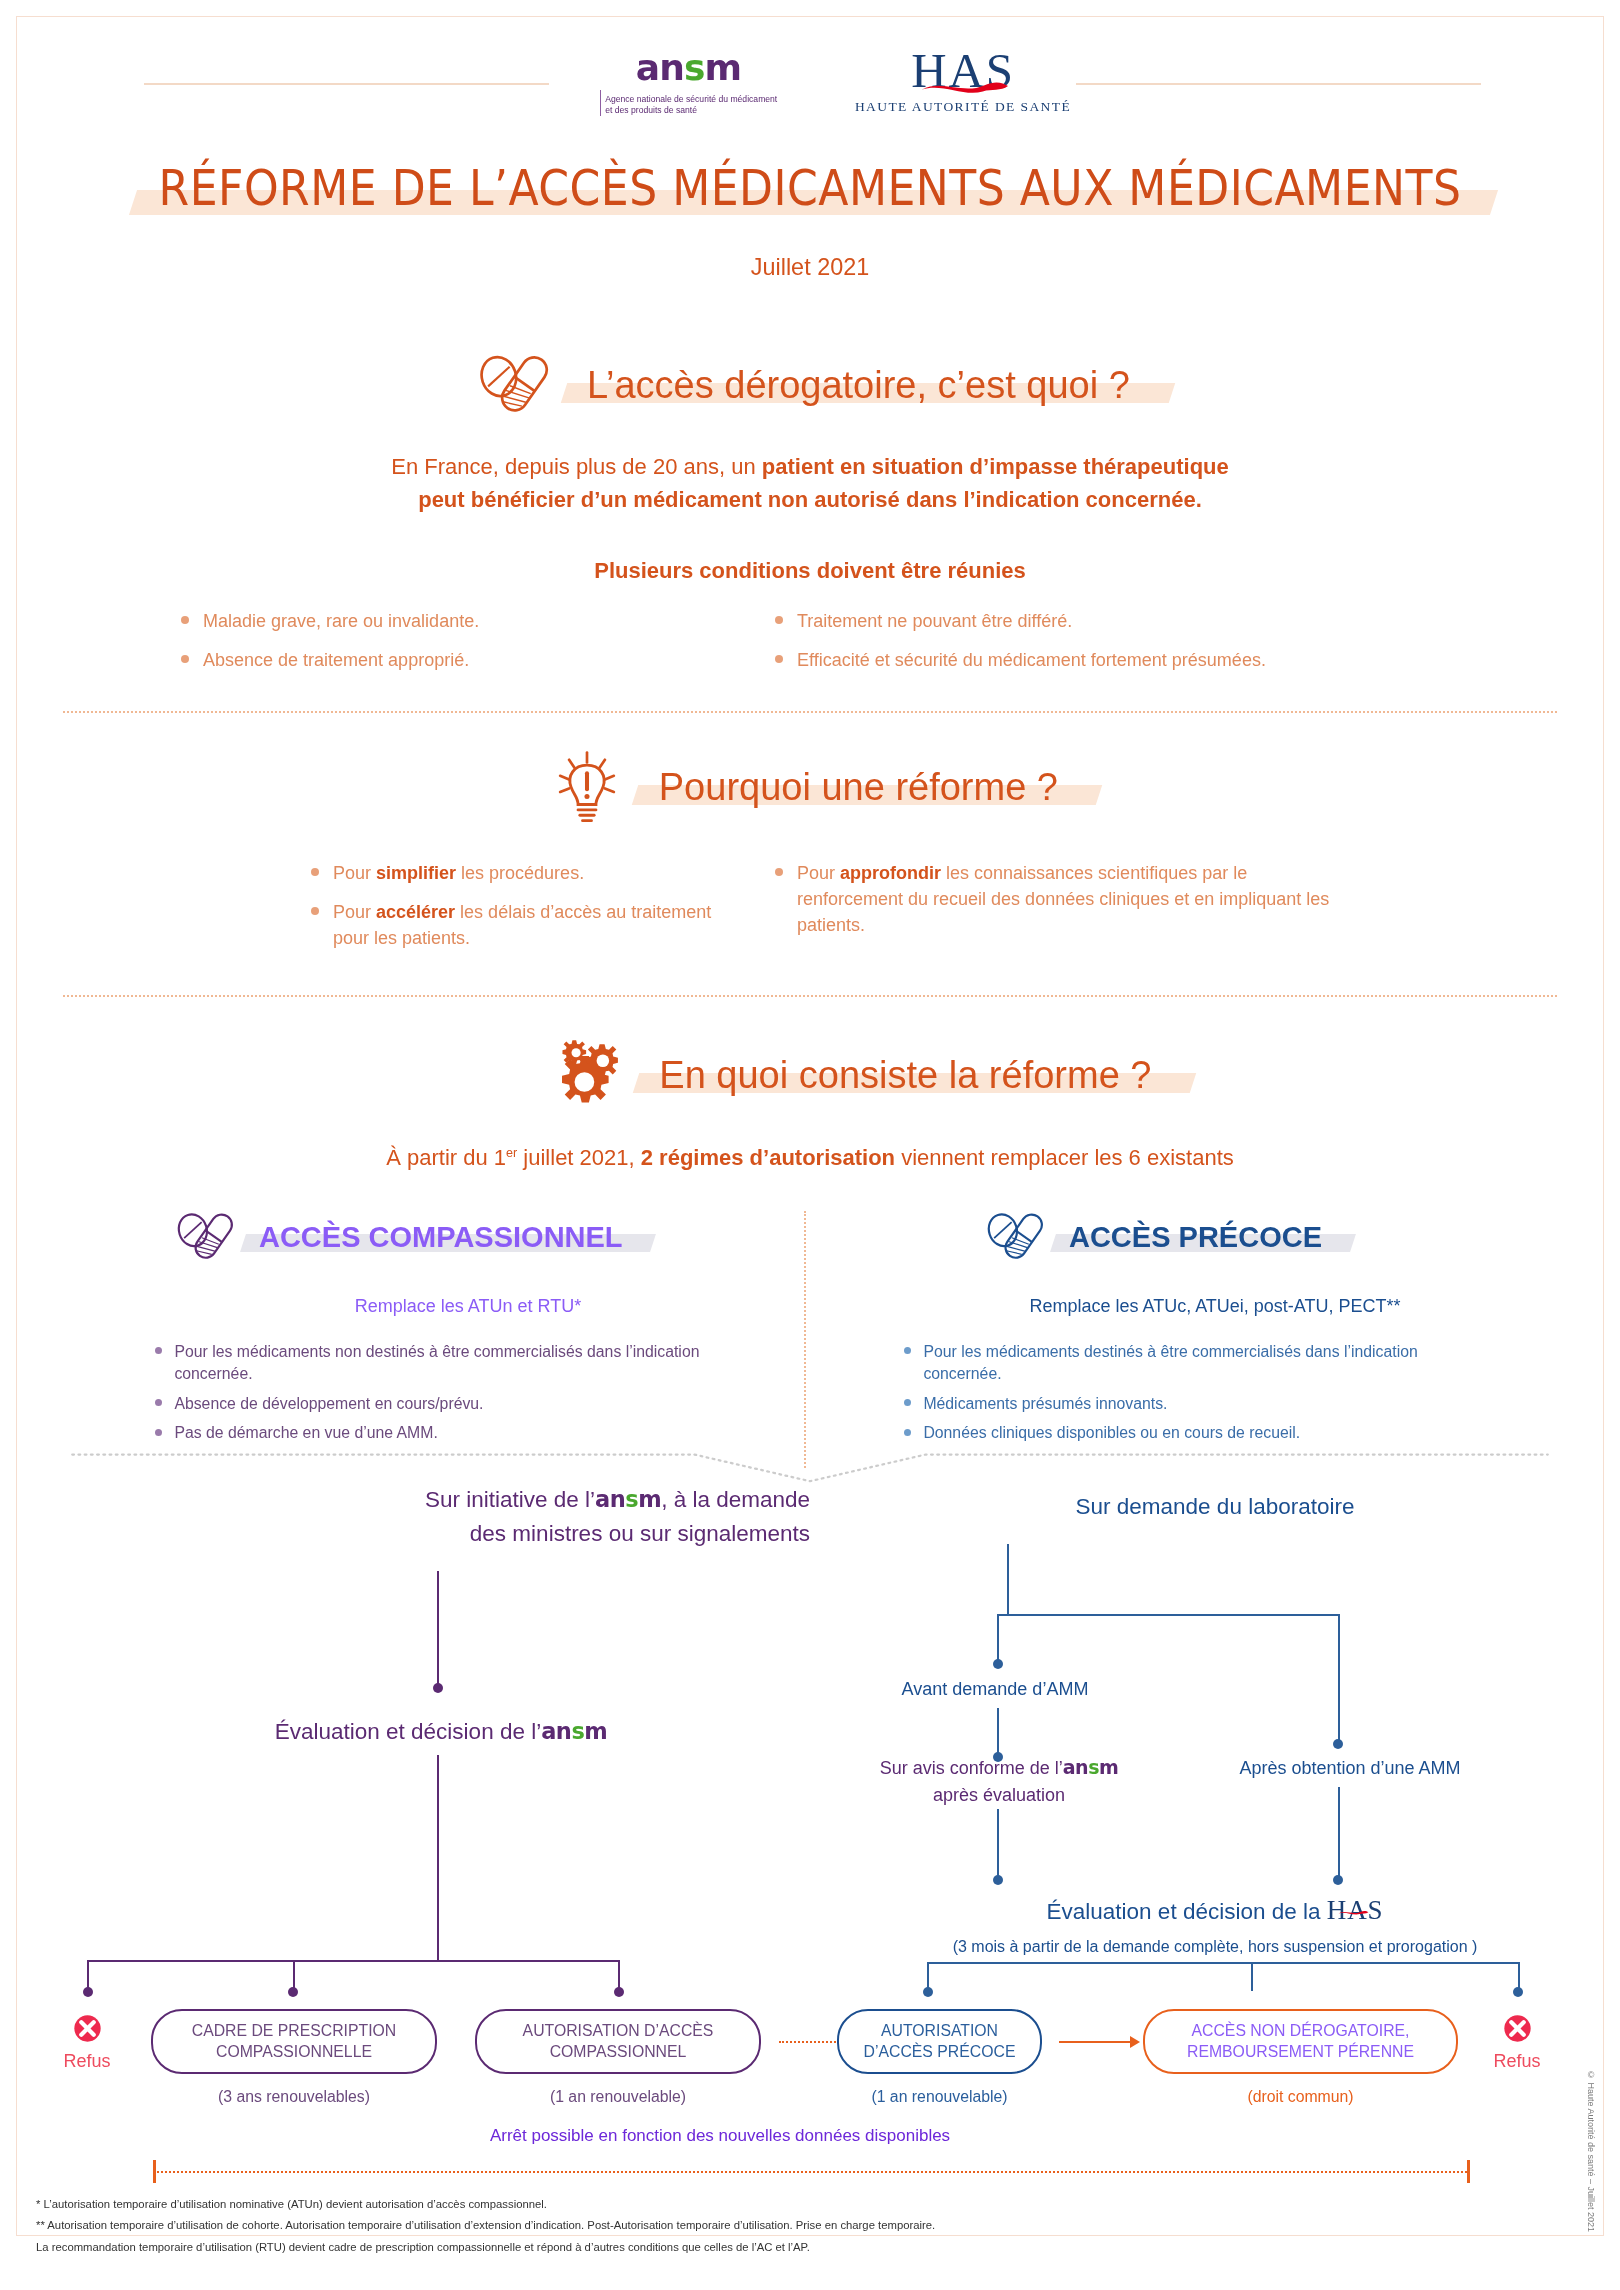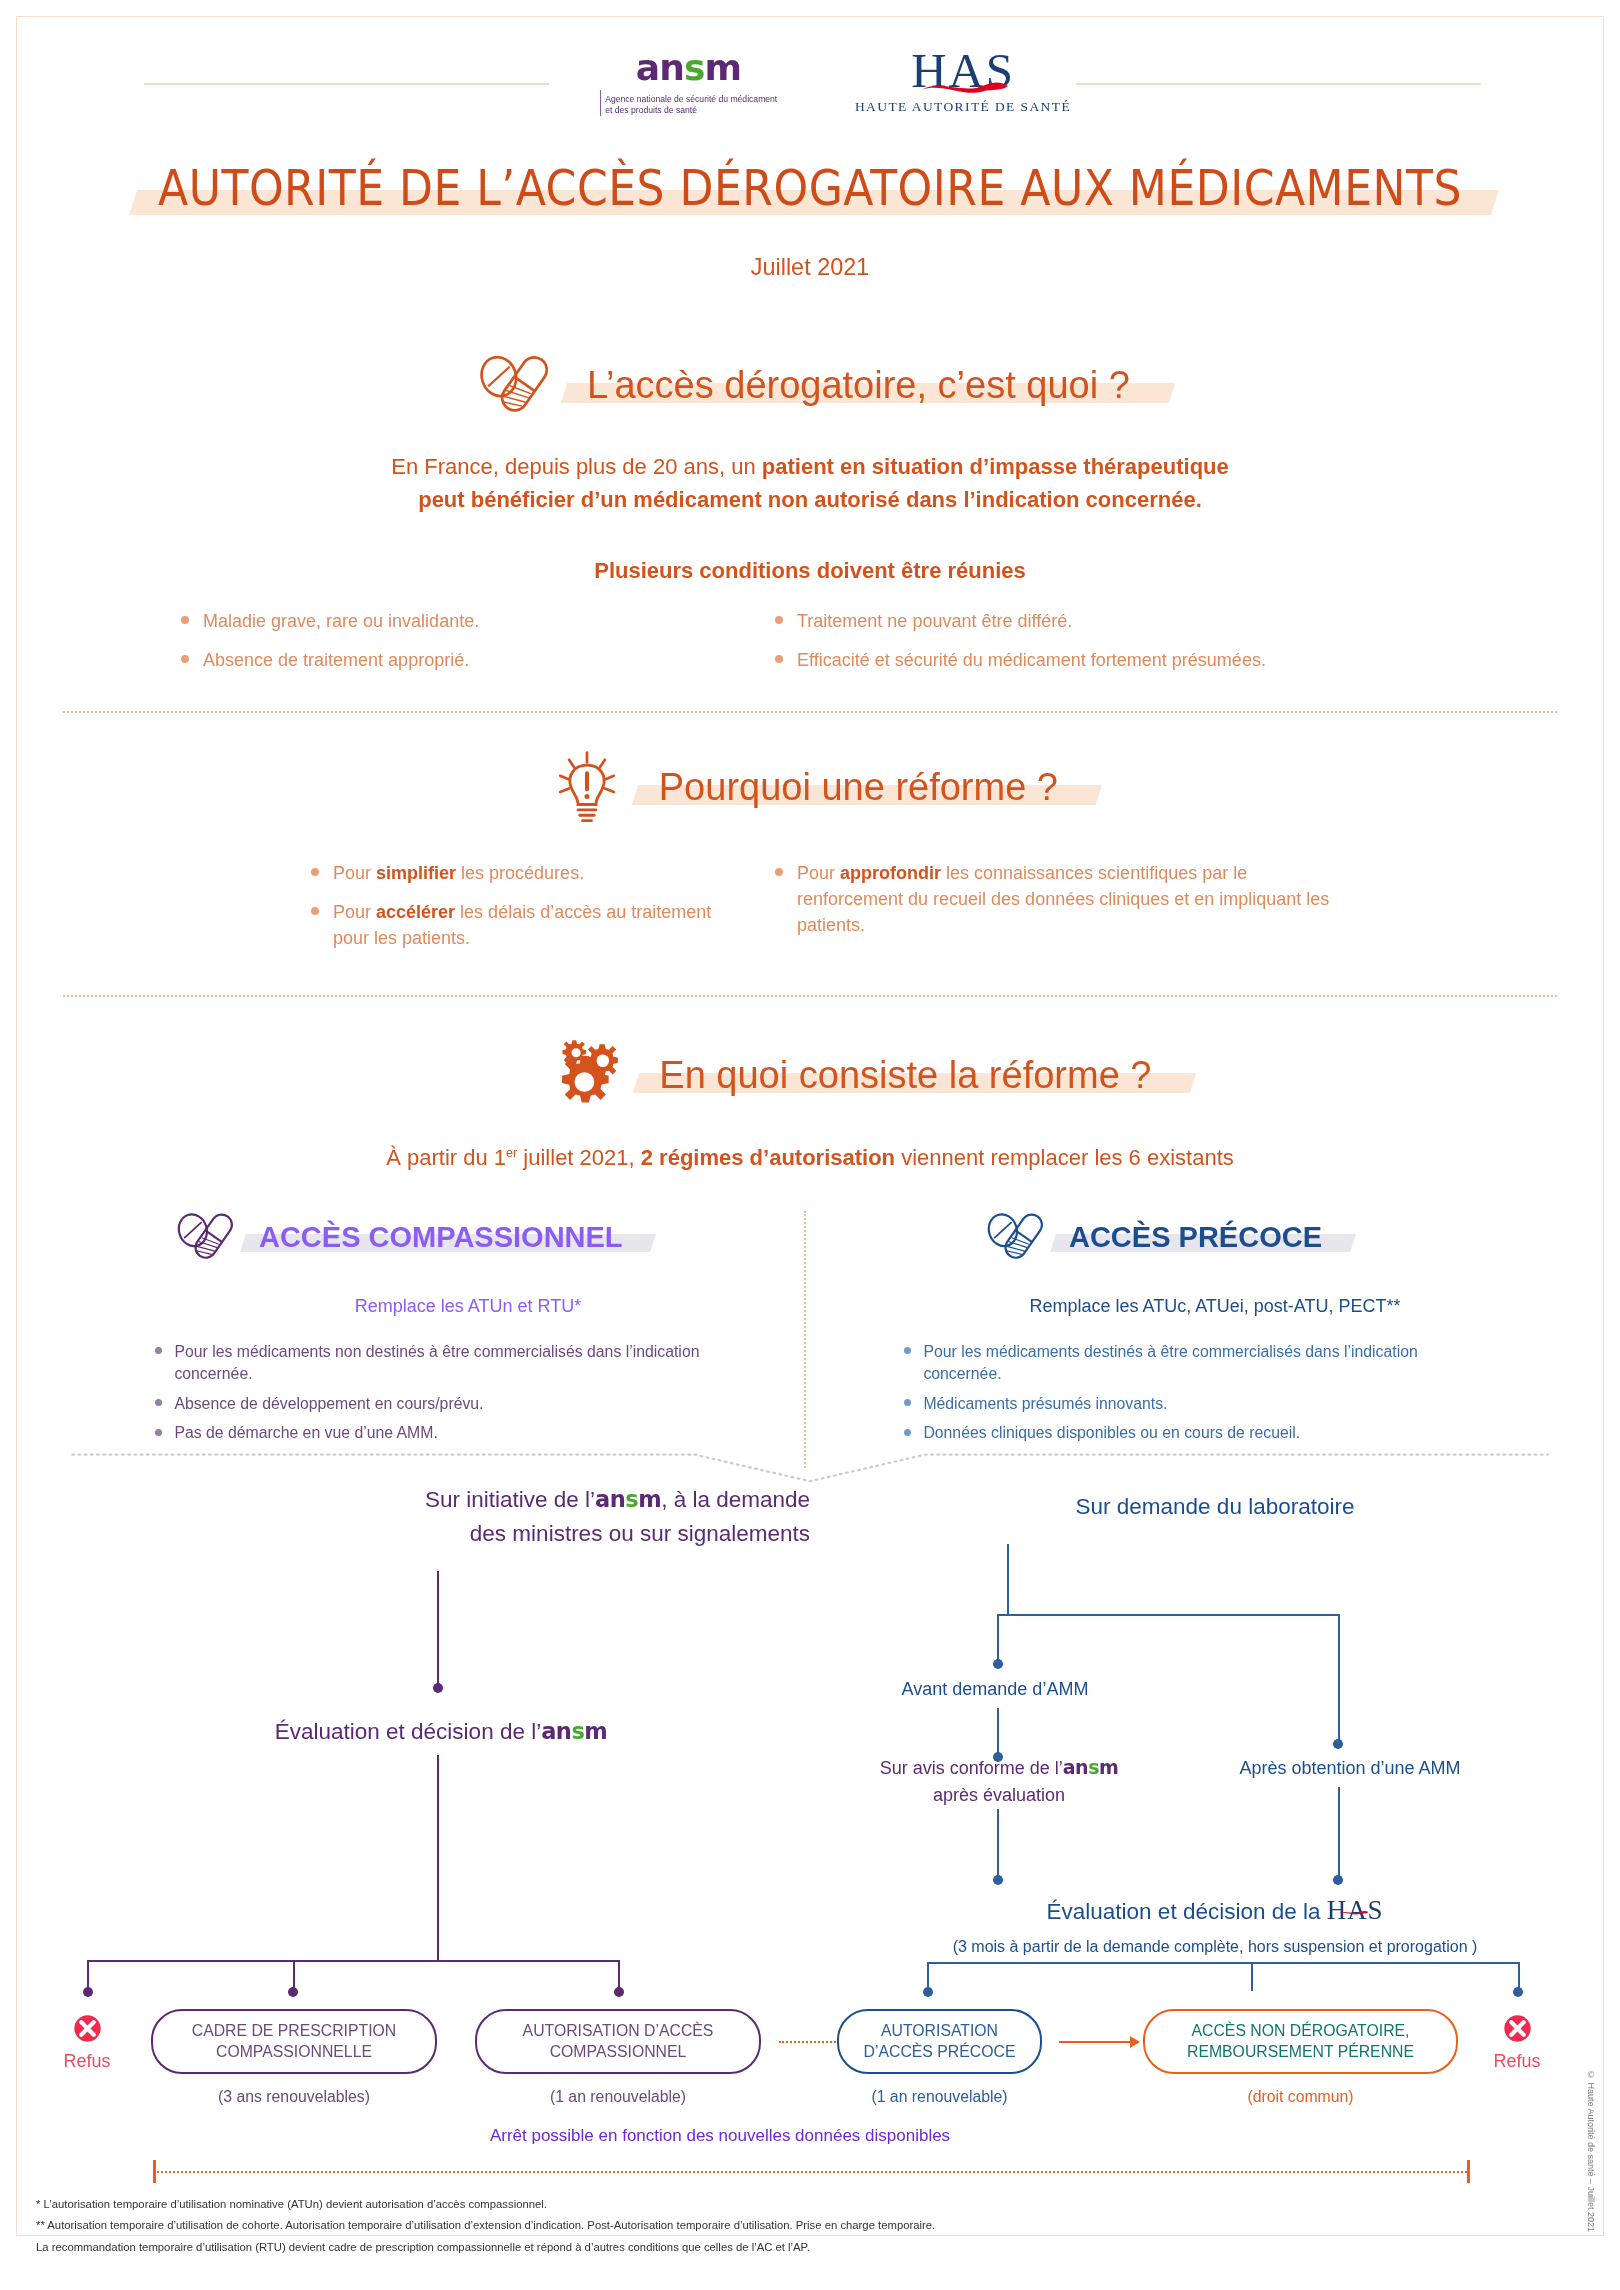--- a/index.html
+++ b/index.html
@@ -87,21 +87,21 @@
 
   
   .ln{position:absolute;background:#2d5f9a;}
   .ln.p{background:#5b2a72;}
   .dot{position:absolute;width:10px;height:10px;border-radius:50%;background:#2d5f9a;}
   .dot.p{background:#5b2a72;}
 
   
   .box{position:absolute;box-sizing:border-box;border:2.3px solid #5b2a72;border-radius:31px;display:flex;align-items:center;justify-content:center;text-align:center;font-size:15.8px;line-height:1.28;color:#6b4a7d;padding:5.4px 9px;background:#fff;}
   .box.bblue{border-color:#1b4e8f;color:#2a5e9c;}
-  .box.borange{border-color:#e8601c;color:#0f766e;}
+  .box.borange{border-color:#e8601c;color:#8b5cf6;}
   .cap{position:absolute;text-align:center;font-size:15.8px;}
   .cap.p{color:#6b4a7d;}
   .cap.b{color:#2a5e9c;}
   .cap.o{color:#e8601c;}
 
   .refus{position:absolute;text-align:center;width:108px;}
   .refus .xc{width:31px;height:31px;margin:0 auto;}
   .refus .lbl{font-size:18px;color:#ee4b5e;margin-top:3.6px;}
 
   .dotarrow{position:absolute;height:12.6px;display:flex;align-items:center;}
@@ -144,21 +144,21 @@
           <path d="M2 14 C25 2, 48 20, 72 9 C84 4, 92 6, 98 10 C90 16, 80 13, 70 16 C48 22, 24 6, 2 14 Z" fill="#e2001a"></path>
         </svg>
       </div>
       <div class="has-sub">HAUTE AUTORITÉ DE SANTÉ</div>
     </div>
   </div>
 
   <div id="maintitle">
     <span class="title-band">
       <span class="band"></span>
-      <span class="txt">AUTORITÉ DE L’ACCÈS DÉROGATOIRE AUX MÉDICAMENTS</span>
+      <span class="txt">RÉFORME DE L’ACCÈS MÉDICAMENTS AUX MÉDICAMENTS</span>
     </span>
   </div>
   <div id="subdate">Juillet 2021</div>
 
   <div class="sec-head" style="top:347px;">
     <div class="ico">
       <svg width="86" height="77" viewBox="0 0 96 86">
         <ellipse cx="30" cy="33" rx="19" ry="22" transform="rotate(-18 30 33)" fill="none" stroke="#d4531c" stroke-width="3"></ellipse>
         <line x1="18" y1="44" x2="42" y2="22" stroke="#d4531c" stroke-width="2.4"></line>
         <g transform="rotate(35 58 42)">

